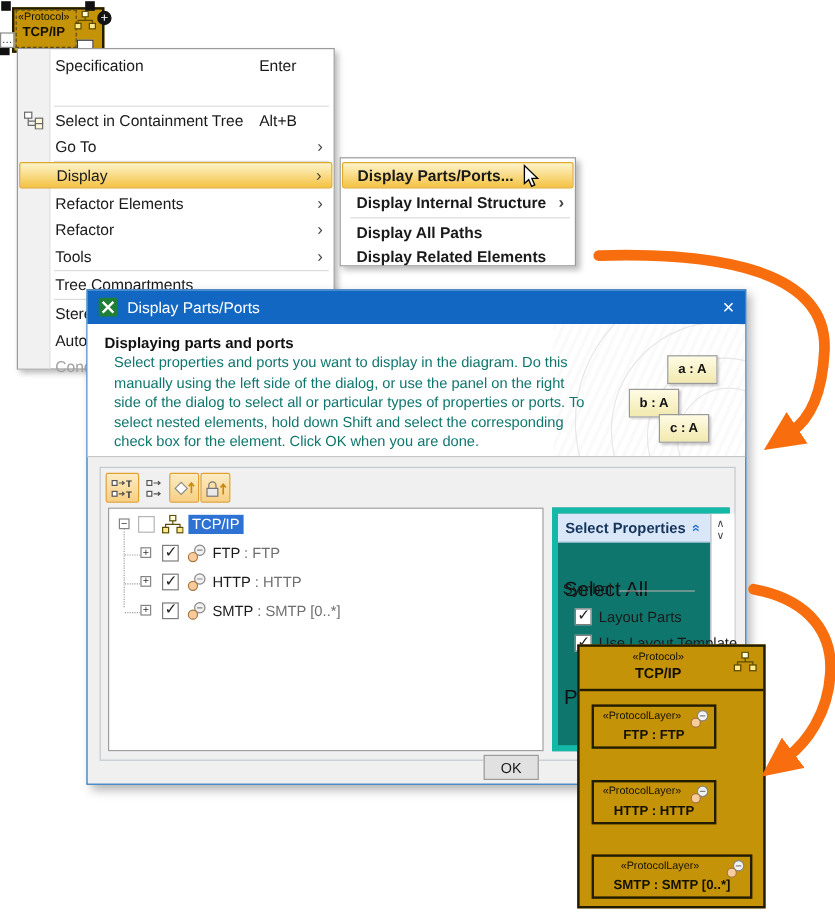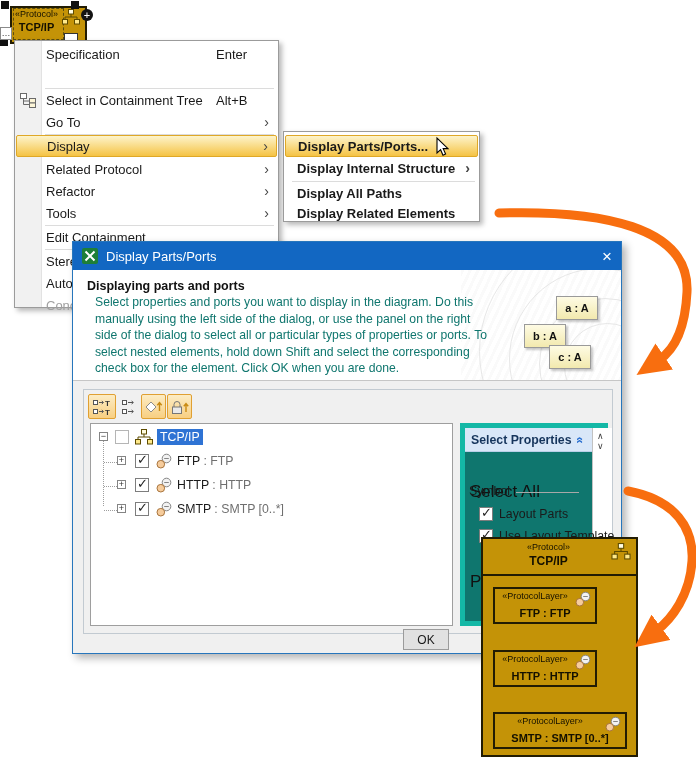--- a/index.html
+++ b/index.html
@@ -157,34 +157,34 @@
     <div class="mi" style="top:70px">
       <span>Go To</span>
       <span class="sub">›</span>
     </div>
     <div class="msep" style="top:93px"></div>
     <div class="mi hl" style="top:94px">
       <span>Display</span>
       <span class="sub">›</span>
     </div>
     <div class="mi" style="top:117px">
-      <span>Related Protocol</span>
+      <span>Refactor Elements</span>
       <span class="sub">›</span>
     </div>
     <div class="mi" style="top:139px">
       <span>Refactor</span>
       <span class="sub">›</span>
     </div>
     <div class="mi" style="top:161px">
       <span>Tools</span>
       <span class="sub">›</span>
     </div>
     <div class="msep" style="top:184px"></div>
     <div class="mi" style="top:185px">
-      <span>Edit Containment</span>
+      <span>Tree Compartments</span>
     </div>
     <div class="msep" style="top:208px"></div>
     <div class="mi" style="top:209px">
       <span>Stere</span>
     </div>
     <div class="mi" style="top:231px">
       <span>Auto</span>
     </div>
     <div class="mi disabled" style="top:253px">
       <span>Conc</span>

